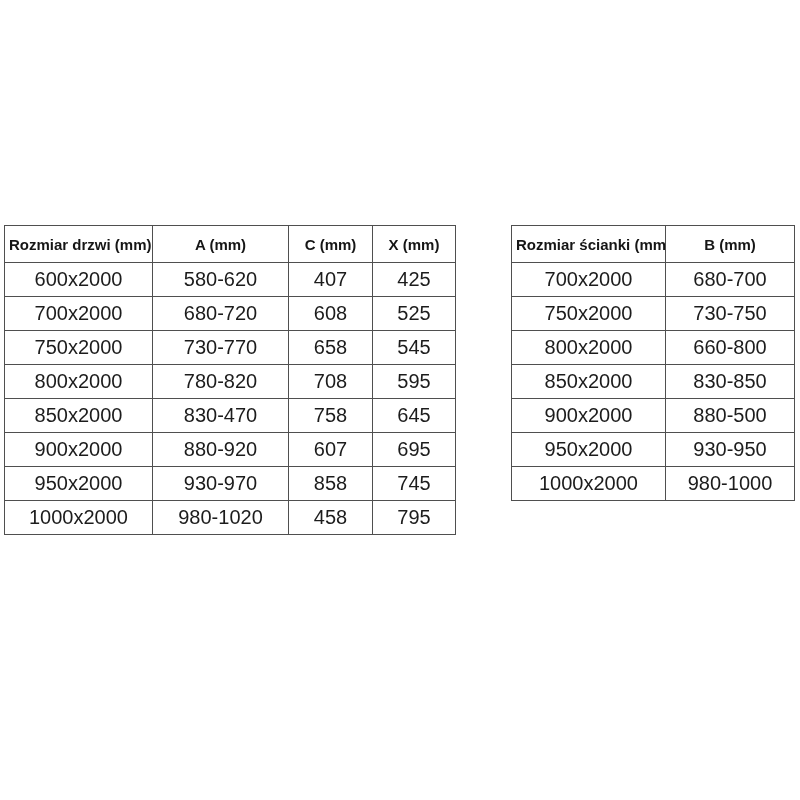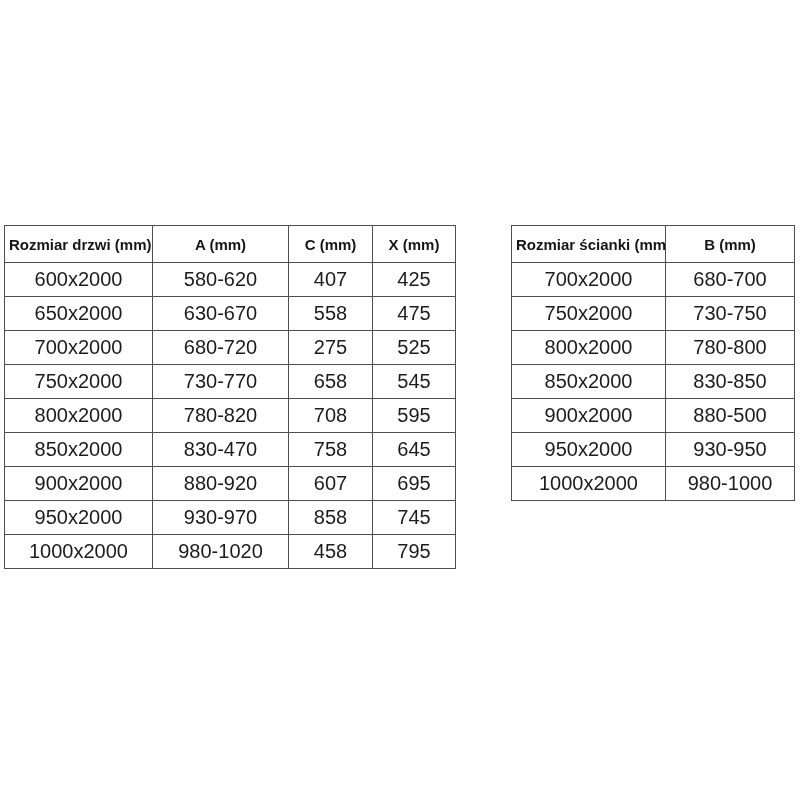--- a/index.html
+++ b/index.html
@@ -81,29 +81,23 @@
         </tr>
     </thead>
     <tbody>
         <tr>
           <td>600x2000</td>
           <td>580-620</td>
           <td>407</td>
           <td>425</td>
         </tr>
         <tr>
-          <td>650x2000</td>
-          <td>630-670</td>
-          <td>558</td>
-          <td>475</td>
-        </tr>
-        <tr>
           <td>700x2000</td>
           <td>680-720</td>
-          <td>275</td>
+          <td>608</td>
           <td>525</td>
         </tr>
         <tr>
           <td>750x2000</td>
           <td>730-770</td>
           <td>658</td>
           <td>545</td>
         </tr>
         <tr>
           <td>800x2000</td>
@@ -155,21 +149,21 @@
         <tr>
           <td>700x2000</td>
           <td>680-700</td>
         </tr>
         <tr>
           <td>750x2000</td>
           <td>730-750</td>
         </tr>
         <tr>
           <td>800x2000</td>
-          <td>780-800</td>
+          <td>660-800</td>
         </tr>
         <tr>
           <td>850x2000</td>
           <td>830-850</td>
         </tr>
         <tr>
           <td>900x2000</td>
           <td>880-500</td>
         </tr>
         <tr>

